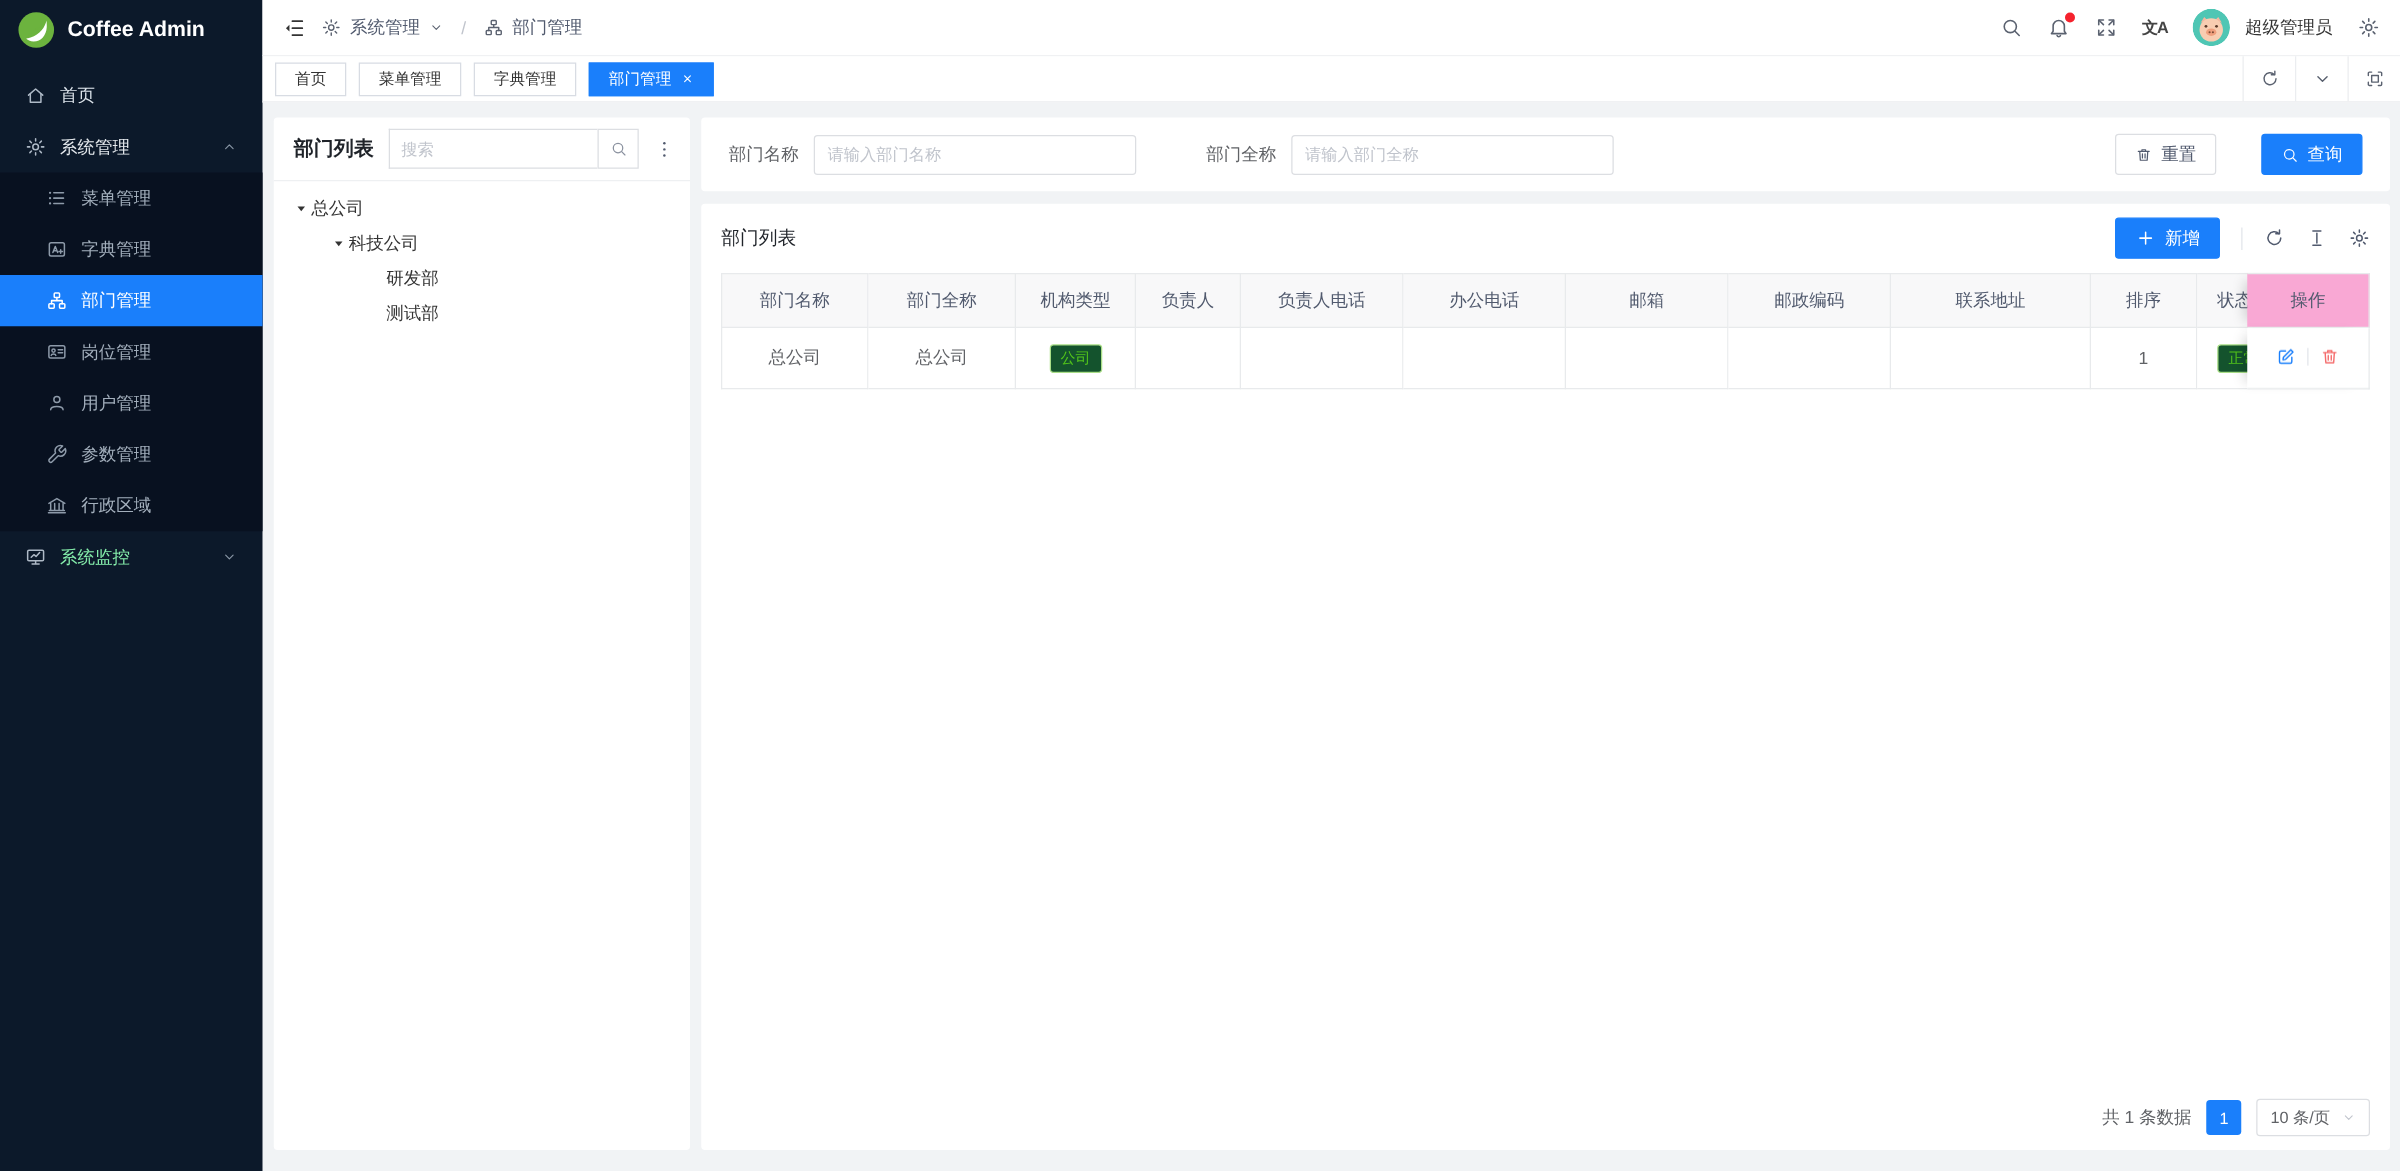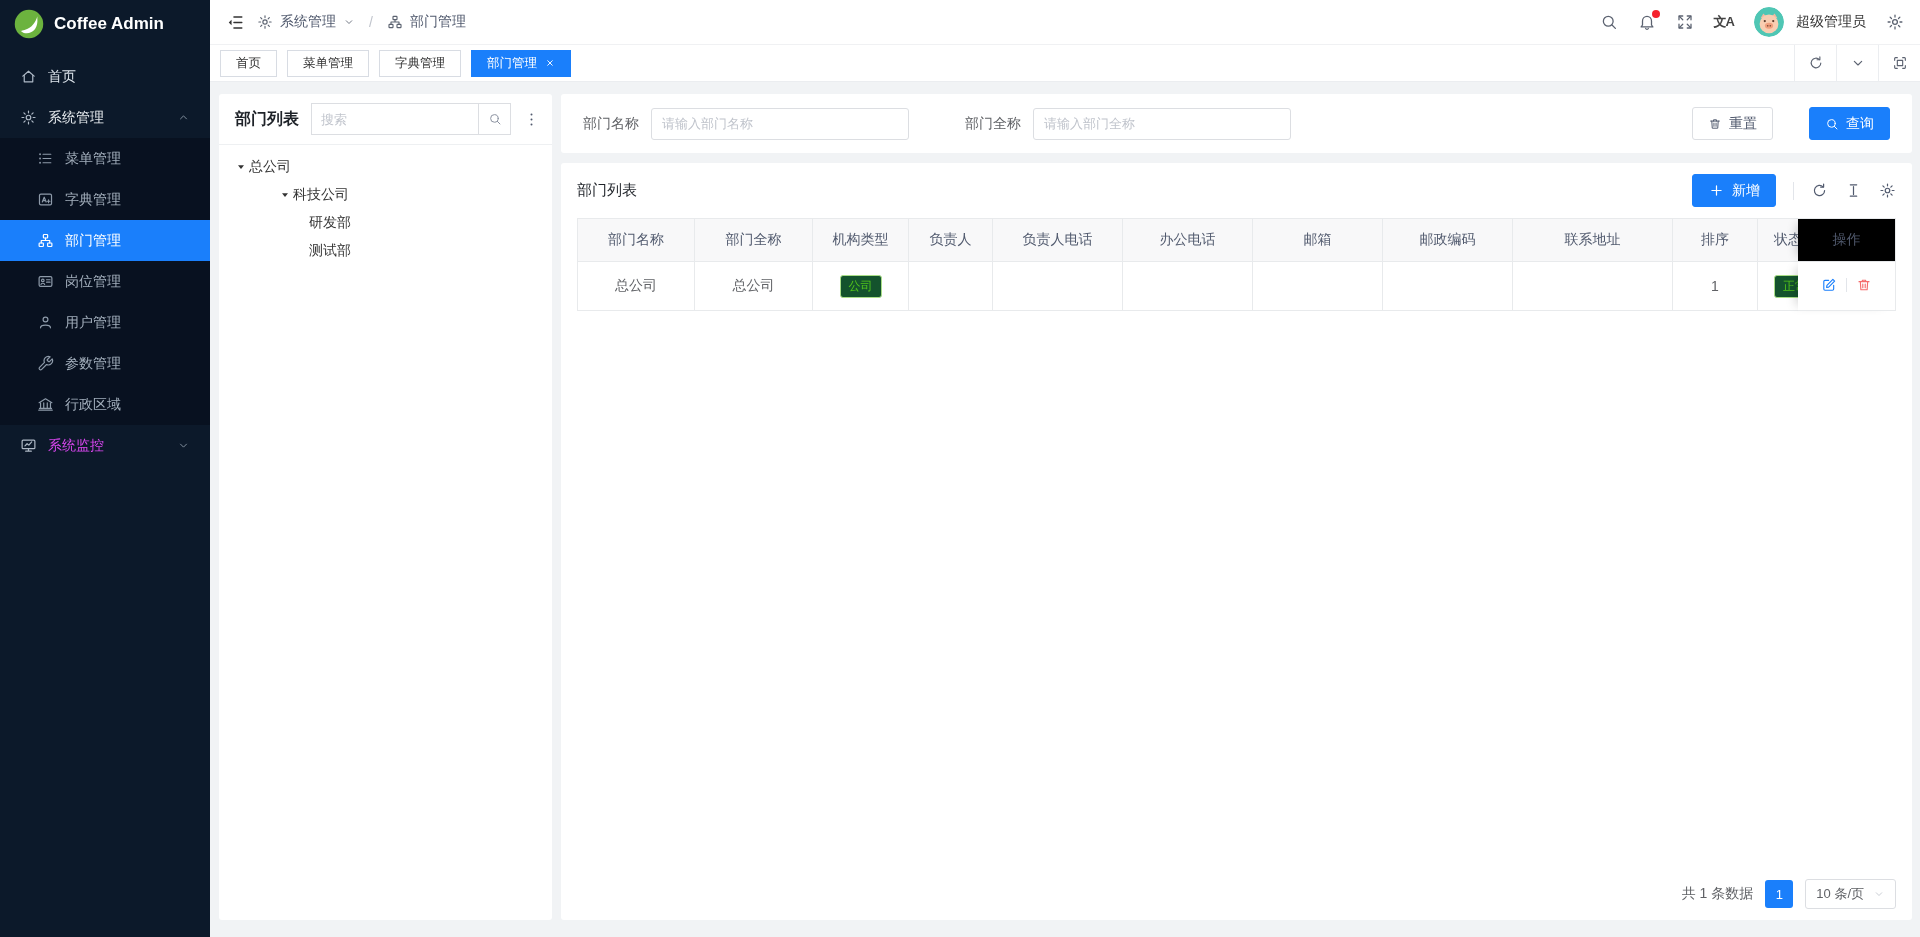--- a/index.html
+++ b/index.html
@@ -72,21 +72,21 @@
   .tree-input { flex:1; min-width:0; height:32px; border:1px solid #dcdee2; border-right:none;
                 padding:12px 9px; font-size:13px; color:#333; outline:none; }
   .tree-input::placeholder { color:#c0c4cc; }
   .tree-search-btn { width:33px; height:32px; flex:none; background:#fff; border:1px solid #dcdee2;
                      display:flex; align-items:center; justify-content:center; color:#8a919f; cursor:pointer; }
   .tree-more { font-size:17px; color:#515a6e; cursor:pointer; }
   .tree-body { padding:8px 0; }
   .tree-node { height:28px; display:flex; align-items:center; font-size:14px; color:#333;
                cursor:pointer; }
   .tree-caret { font-size:12px; color:#333; width:16px; display:inline-flex; justify-content:center; }
-  .indent-0 { padding-left:14px; } .indent-1 { padding-left:58px; } .indent-2 { padding-left:90px; }
+  .indent-0 { padding-left:14px; } .indent-1 { padding-left:44px; } .indent-2 { padding-left:90px; }
 
   
   .right-col { flex:1; min-width:0; display:flex; flex-direction:column; gap:10px; }
 
   .filter-card { height:59px; flex:none; display:flex; align-items:center; padding:0 22px; }
   .form-item { display:flex; align-items:center; }
   .form-item + .form-item { margin-left:56px; }
   .form-label { color:#606266; margin-right:12px; white-space:nowrap; }
   .q-input { width:258px; height:32px; border:1px solid #dcdee2; border-radius:3px;
              padding:0 10px; font-size:13px; color:#333; outline:none; }
@@ -111,21 +111,21 @@
   .table-scroll::-webkit-scrollbar-thumb { background:#c4c6cb; border-radius:6px; }
   table.grid { width:1529px; table-layout:fixed; border-collapse:separate; border-spacing:0; }
   .grid th, .grid td { border-right:1px solid #e8eaec; border-bottom:1px solid #e8eaec;
                        text-align:center; font-weight:normal; overflow:hidden; white-space:nowrap; }
   .grid th { height:44px; background:#f8f8f9; color:#515a6e; border-top:1px solid #e8eaec; }
   .grid th.first, .grid td.first { border-left:1px solid #e8eaec; }
   .grid td { height:49px; background:#fff; color:#606266; font-size:14px; }
   .grid th.col-status, .grid td.col-status { text-align:left; padding-left:16px; }
   .grid .op { position:sticky; right:0; z-index:2;
               box-shadow:-8px 0 10px -6px rgba(0,0,0,.18); }
-  .grid th.op { background:#000000; }
+  .grid th.op { background:#f9a8d4; }
   .grid td.op { background:#fff; }
   .tag-green { display:inline-block; padding:2px 8px; font-size:12px; line-height:17px;
                color:#52c41a; background:#14532d; border:1px solid #a9de87; border-radius:3px;text-align:right; }
   .op-btns { display:inline-flex; align-items:center; gap:9px; }
   .op-edit { color:#1a7ffb; font-size:16px; cursor:pointer; }
   .op-del { color:#f56c6c; font-size:16px; cursor:pointer; }
   .op-sep { width:1px; height:14px; background:#e2e5ea; }
 
   .table-footer { height:52px; flex:none; display:flex; align-items:center; justify-content:flex-end;
                   gap:12px; color:#606266; font-size:14px; }
@@ -239,21 +239,21 @@
         <span class="ic">
             <svg viewBox="0 0 24 24">
               <path d="M3 9.5 12 4l9 5.5"></path>
               <path d="M5 9.5v8M9.5 9.5v8M14.5 9.5v8M19 9.5v8M3.5 17.5h17M2.5 20h19"></path>
             </svg>
           </span>
         <span>行政区域</span>
       </div>
     </div>
 
-    <div class="menu-item" style="color:#d946ef">
+    <div class="menu-item" style="color:#86efac">
       <span class="ic">
           <svg viewBox="0 0 24 24">
             <rect x="3" y="4.5" width="18" height="12" rx="1.5"></rect>
             <path d="M12 16.5v3.5M8 20h8"></path>
             <path d="m7 12.5 3-3 2.5 2 4-4.5"></path>
           </svg>
         </span>
       <span>系统监控</span>
       <span class="ic arrow">
           <svg viewBox="0 0 24 24">

